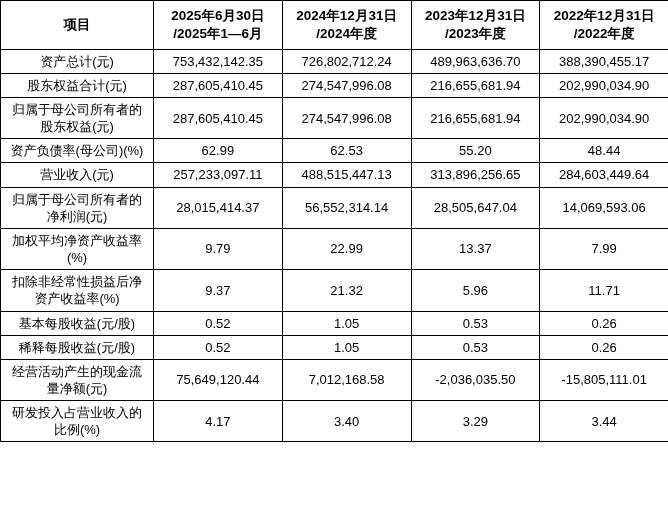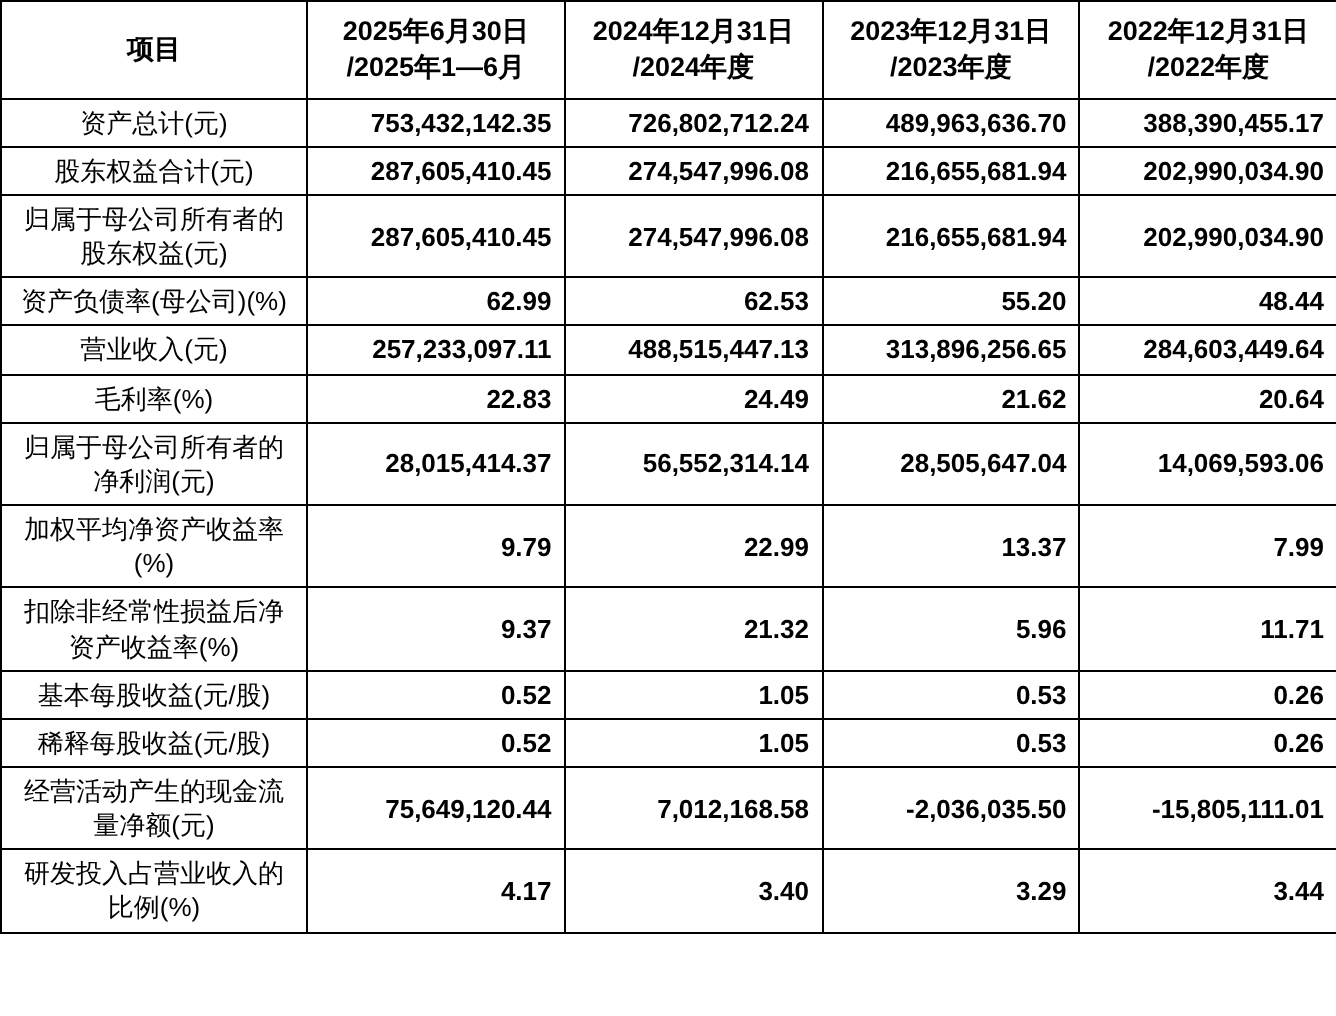--- a/index.html
+++ b/index.html
@@ -35,24 +35,23 @@
   }
   #fin-table thead th.col-item {
     text-align: center;
     margin-top: 43px;
   }
   #fin-table tbody td.label {
     text-align: center;
     word-break: break-all;
   }
   #fin-table tbody td.num {
-    text-align: right;
+    text-align: center;
     font-size: 13px;
     white-space: nowrap;
-    font-weight: bold;
   }
   col.c-item { width: 153px; }
   col.c-v    { width: 128.75px; }
   .hdr-line { display: block; white-space: nowrap; }
 </style>
 </head>
 <body>
 
 <table id="fin-table">
   <colgroup>
@@ -115,27 +114,20 @@
       <td class="num">48.44</td>
     </tr>
     <tr>
       <td class="label">营业收入(元)</td>
       <td class="num">257,233,097.11</td>
       <td class="num">488,515,447.13</td>
       <td class="num">313,896,256.65</td>
       <td class="num">284,603,449.64</td>
     </tr>
     <tr>
-      <td class="label">毛利率(%)</td>
-      <td class="num">22.83</td>
-      <td class="num">24.49</td>
-      <td class="num">21.62</td>
-      <td class="num">20.64</td>
-    </tr>
-    <tr>
       <td class="label">归属于母公司所有者的净利润(元)</td>
       <td class="num">28,015,414.37</td>
       <td class="num">56,552,314.14</td>
       <td class="num">28,505,647.04</td>
       <td class="num">14,069,593.06</td>
     </tr>
     <tr>
       <td class="label">加权平均净资产收益率(%)</td>
       <td class="num">9.79</td>
       <td class="num">22.99</td>

